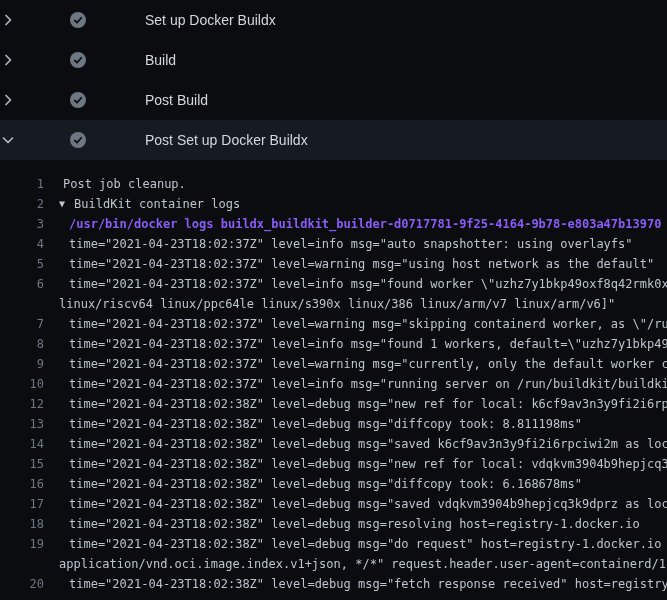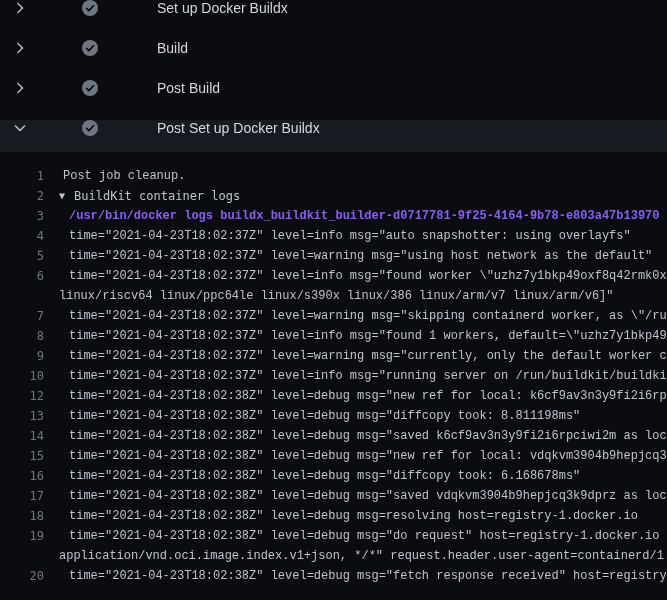--- a/index.html
+++ b/index.html
@@ -4,27 +4,26 @@
 <style>
   * { margin: 0; padding: 0; box-sizing: border-box; }
   html, body { width: 667px; height: 600px; overflow: hidden; }
   body {
     background: #0a0c10;
     font-family: "Liberation Sans", sans-serif;
   }
   .step-row {
     height: 40px;
     display: flex;
-    align-items: flex-start;
-    padding-left: 12px;
+    align-items: center;
     cursor: pointer;
     gap: 46px;
   }
   .step-row.expanded {
-    height: 32px;
+    height: 40px;
     background: #161b22;
   }
   .chev {
     width: 16px; height: 16px;
     color: #adb5bd;
     flex: 0 0 16px;
     display: flex; align-items: center; justify-content: center;
   }
   .check {
     width: 16px; height: 16px;
@@ -48,21 +47,21 @@
     display: flex;
     white-space: pre;
   }
   .log-row .num {
     width: 44px;
     flex: 0 0 44px;
     text-align: right;
     color: #6e7681;
     cursor: pointer;
   }
-  .log-row .text { padding-left: 19px; font-family: Liberation Mono, monospace; }
+  .log-row .text { padding-left: 19px; }
   .log-row.indent .text { padding-left: 25px; }
   .log-row.cont .text { padding-left: 15px; }
   .log-row .text.cmd { color: #8b5cf6; font-weight: bold; }
   .log-row .caret { padding-left: 15px; color: #bdc5cd; font-size: 10px; cursor: pointer; }
   .log-row .gtext { padding-left: 9px; text-align: right; }
 </style>
 </head>
 <body>
 
 <div>

